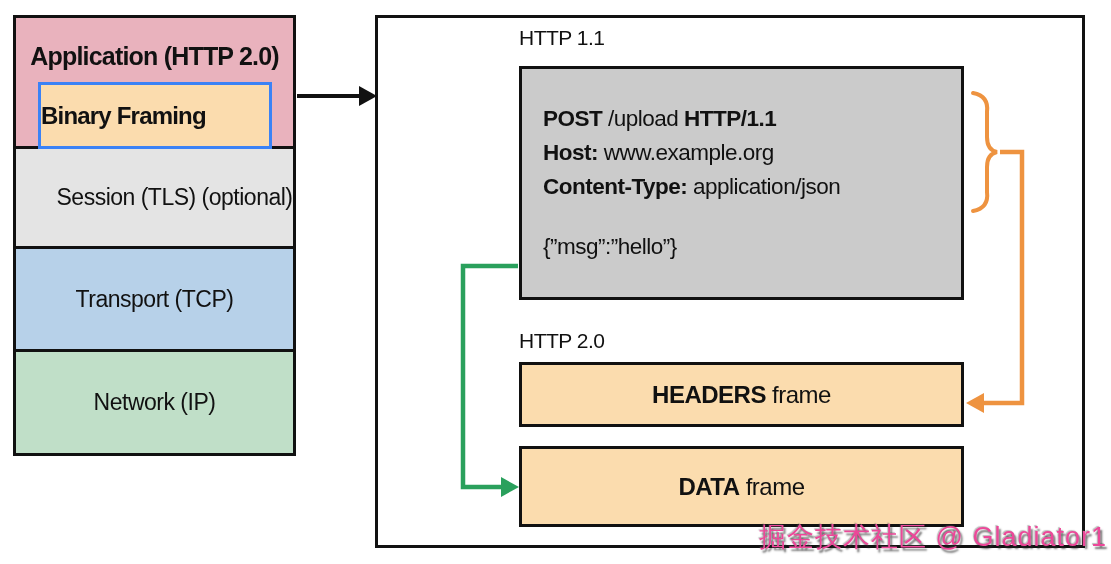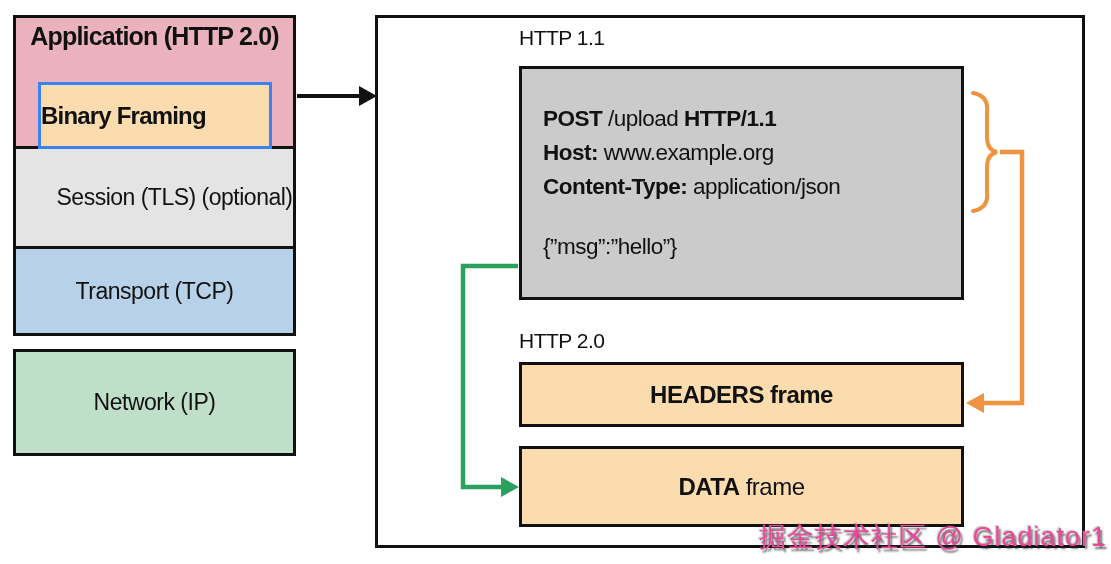--- a/index.html
+++ b/index.html
@@ -24,21 +24,21 @@
     letter-spacing: -0.5px;
   }
   .layer-inner-label {
     display: flex;
     align-items: center;
     justify-content: center;
     height: 100%;
   }
   #layer-application { top: 15px; height: 134px; background: #e9b2bd; z-index: 2; }
   #layer-application .app-label {
-    padding-top: 4px;
+    padding-top: 24px;
     font-weight: bold;
     font-size: 25px;
     letter-spacing: -0.8px;
   }
   #box-binary-framing {
     position: absolute;
     left: 38px;
     top: 82px;
     width: 234px;
     height: 67px;
@@ -46,21 +46,21 @@
     border: 3px solid #3b82f6;
     z-index: 3;
     display: flex;
     align-items: center;
     justify-content: flex-start;
     font-weight: bold;
     font-size: 24px;
     letter-spacing: -0.8px;
   }
   #layer-session   { top: 146px; height: 103px; background: #e4e4e4; padding-left: 40px; }
-  #layer-transport { top: 246px; height: 90px; background: #b7d1e9; }
+  #layer-transport { top: 246px; height: 106px; background: #b7d1e9; }
   #layer-network   { top: 349px; height: 107px; background: #c0dfc8; }
 
   
   #panel {
     position: absolute;
     left: 375px;
     top: 15px;
     width: 710px;
     height: 533px;
     border: 3px solid #111;
@@ -100,21 +100,21 @@
     width: 445px;
     background: #fbdcae;
     border: 3px solid #111;
     z-index: 4;
     display: flex;
     align-items: center;
     justify-content: center;
     font-size: 24px;
     letter-spacing: -0.5px;
   }
-  #headers-frame-box { top: 362px; height: 65px; font-weight: bold; }
+  #headers-frame-box { top: 362px; height: 65px; }
   #data-frame-box    { top: 446px; height: 81px; }
 
   
   #connectors {
     position: absolute;
     left: 0; top: 0;
     width: 1111px;
     height: 564px;
     z-index: 5;
     pointer-events: none;

